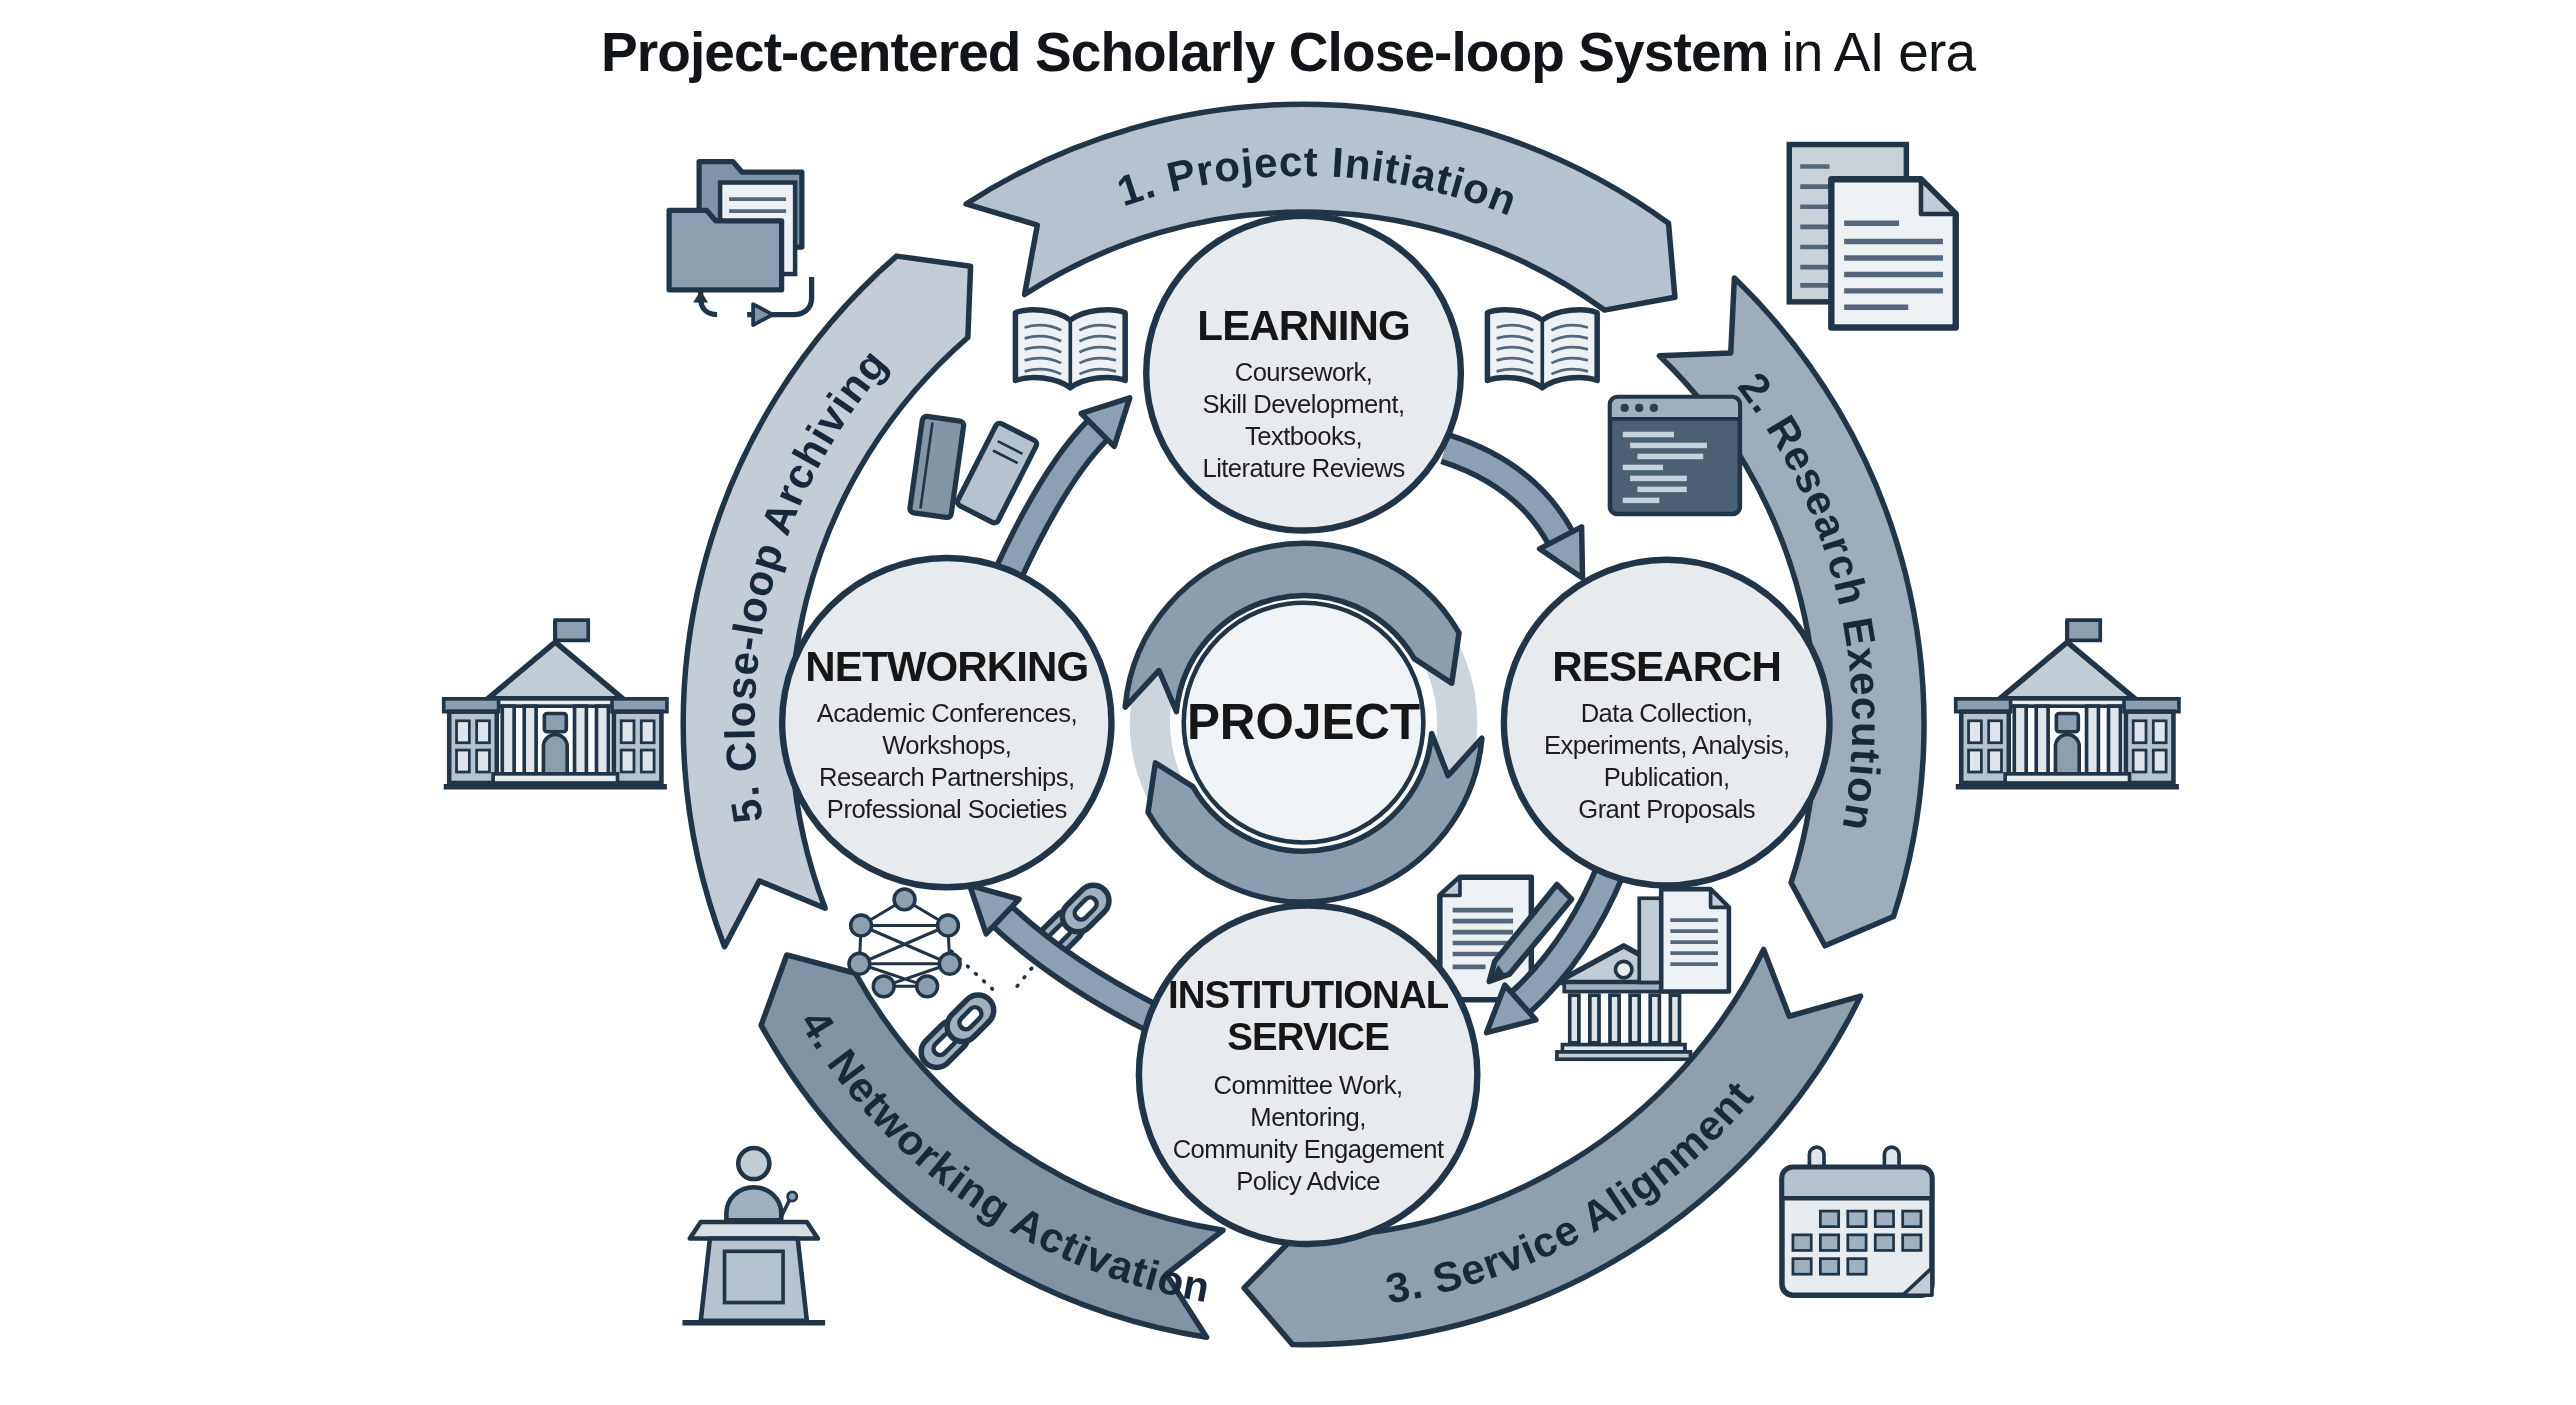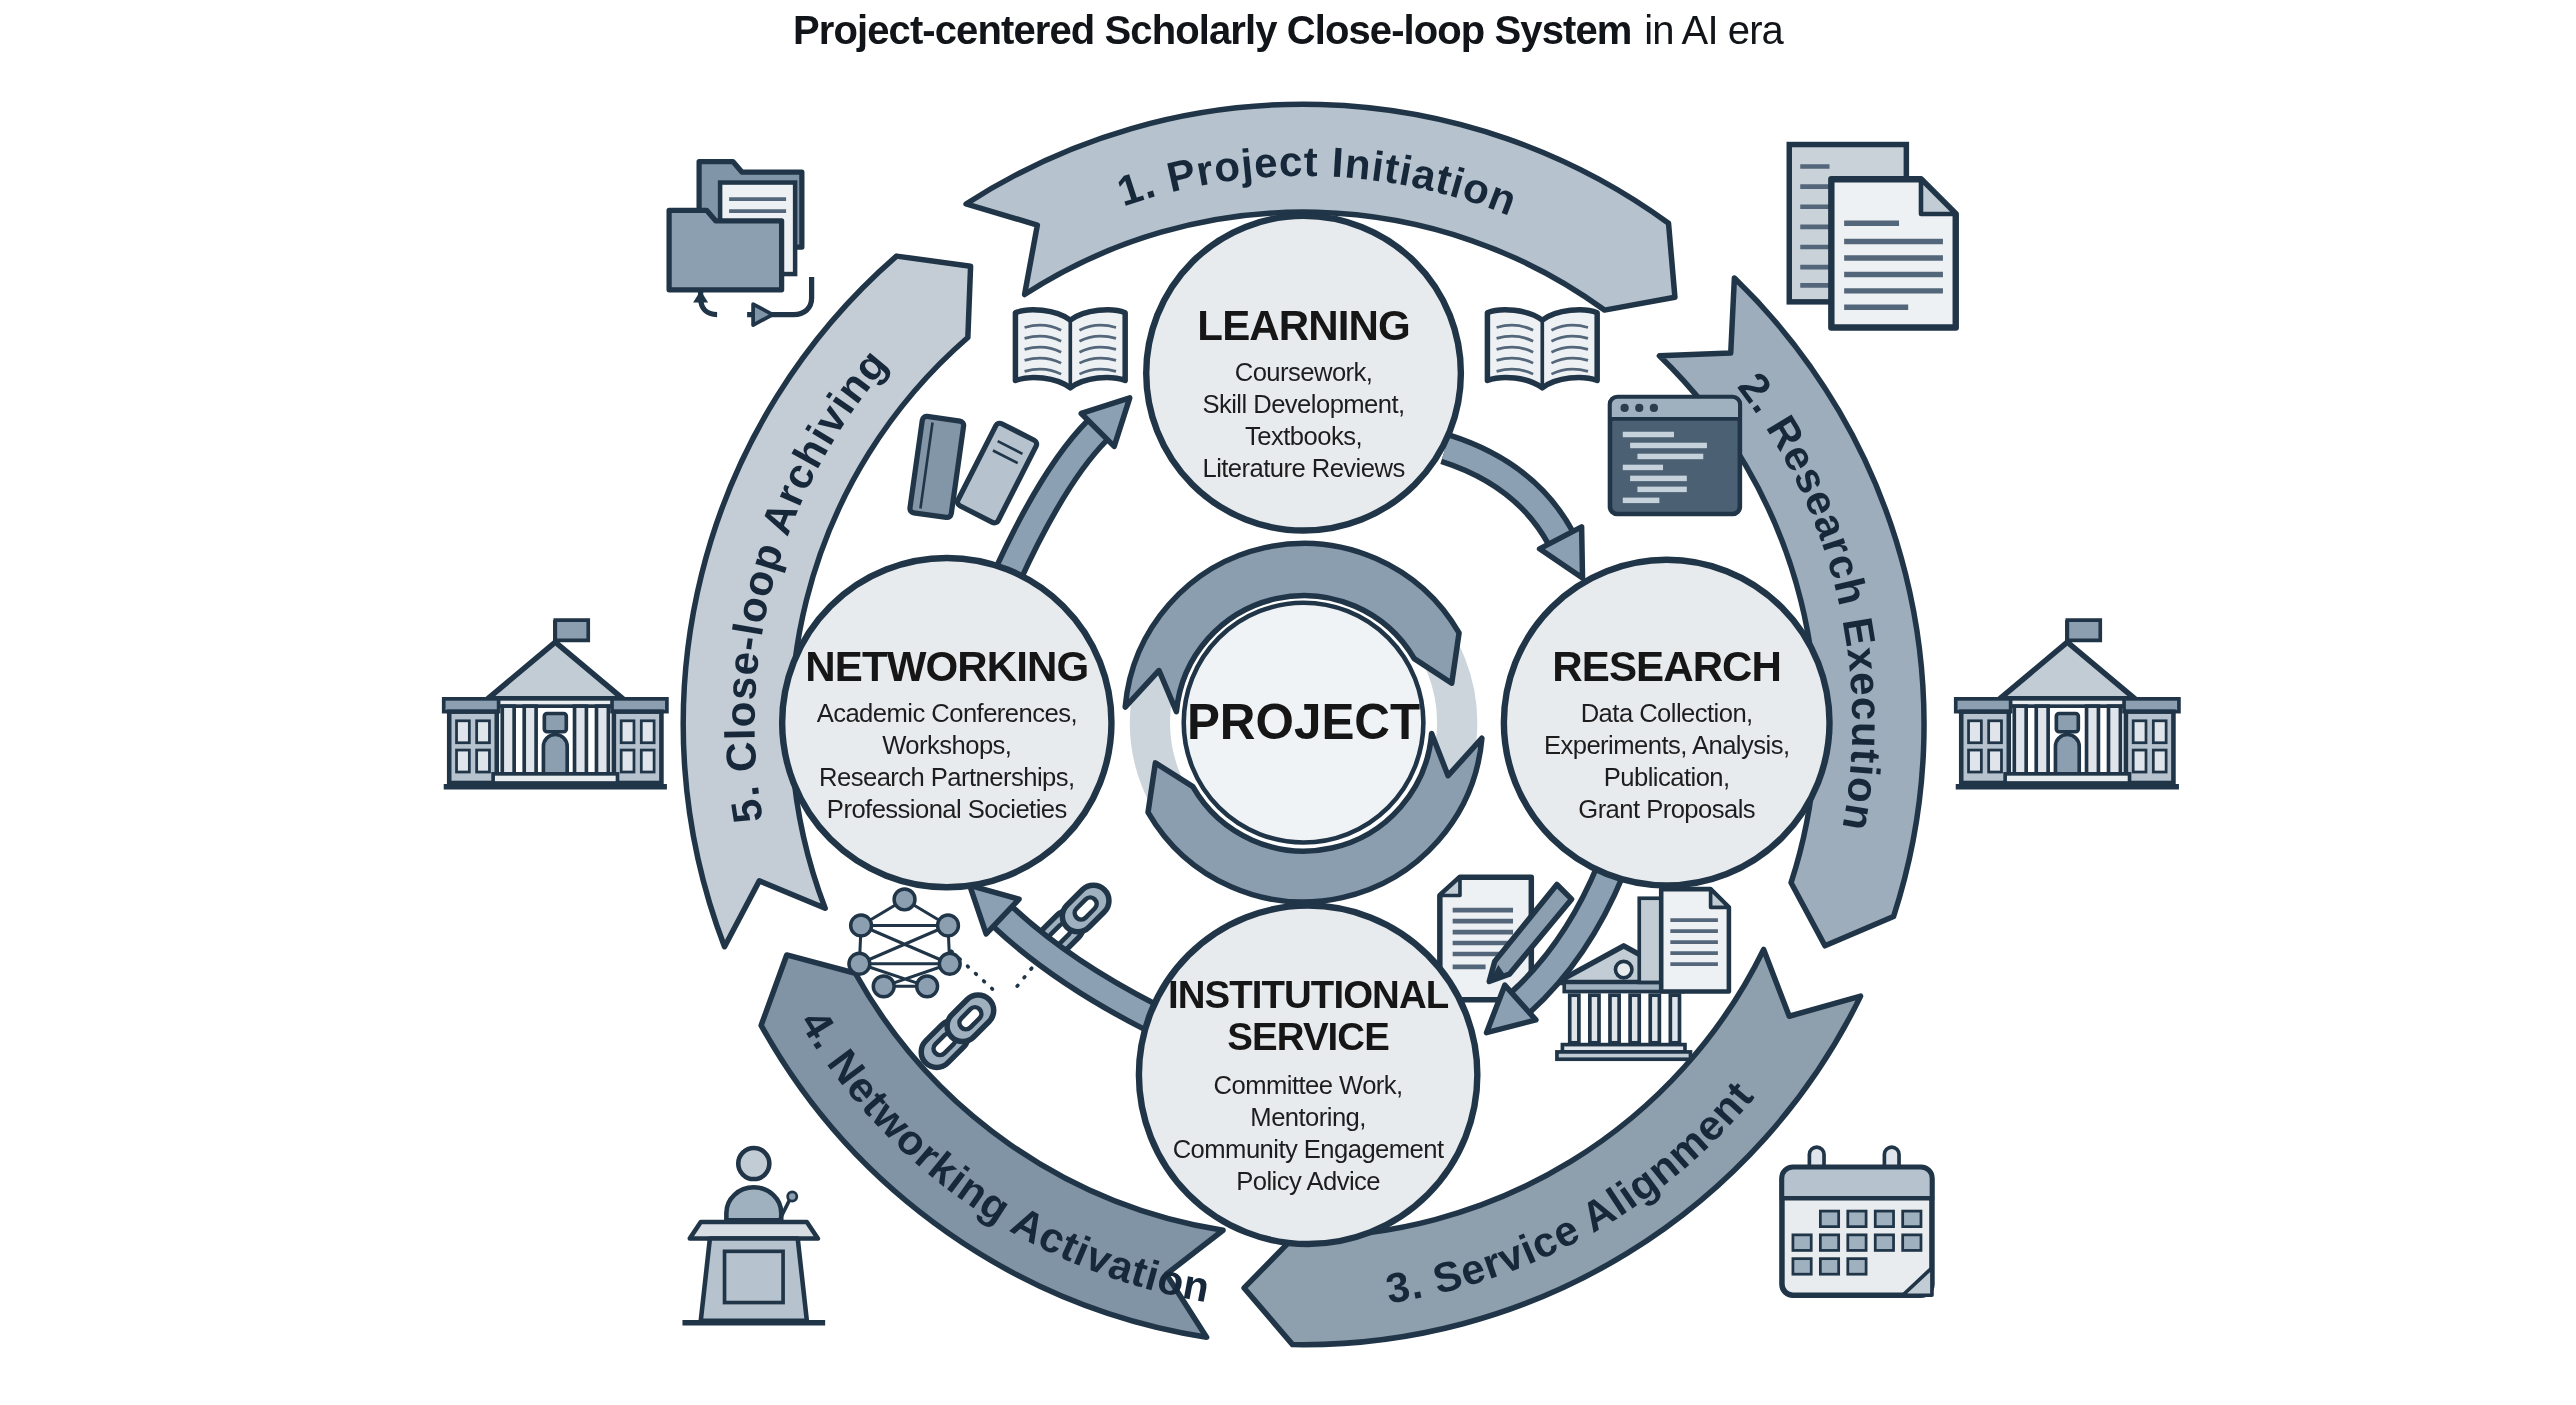--- a/index.html
+++ b/index.html
@@ -1,19 +1,19 @@
 <!DOCTYPE html>
 <html style="font-size:14.6px"><head>
 <meta charset="utf-8">
 <style>
   html,body{margin:0;padding:0;background:#ffffff;}
   .stage{position:relative;width:2576px;height:1405px;background:#ffffff;overflow:hidden;
          font-family:"Liberation Sans", sans-serif;}
-  .title{position:absolute;top:8px;left:0;width:100%;text-align:center;
-         font-size:40px;color:#111418;letter-spacing:-0.9px;white-space:nowrap;}
+  .title{position:absolute;top:20px;left:0;width:100%;text-align:center;
+         font-size:55px;color:#111418;letter-spacing:-0.9px;white-space:nowrap;}
   .title .bold{font-weight:700;}
   .title .regular{font-weight:400;margin-left:12.8px;}
   svg text{font-family:"Liberation Sans", sans-serif;}
   .ring-label{font-size:46px;font-weight:700;fill:#16283a;letter-spacing:1px;}
   .node-title{font-size:46px;font-weight:700;fill:#161616;text-anchor:middle;letter-spacing:-1px;}
   .node-title-sm{font-size:42px;font-weight:700;fill:#161616;text-anchor:middle;letter-spacing:-1px;}
   .node-line{font-size:28px;fill:#1d1d1d;text-anchor:middle;letter-spacing:-0.6px;}
   .center-label{font-size:54px;font-weight:700;fill:#161616;text-anchor:middle;letter-spacing:0px;}
 </style>
 </head>

